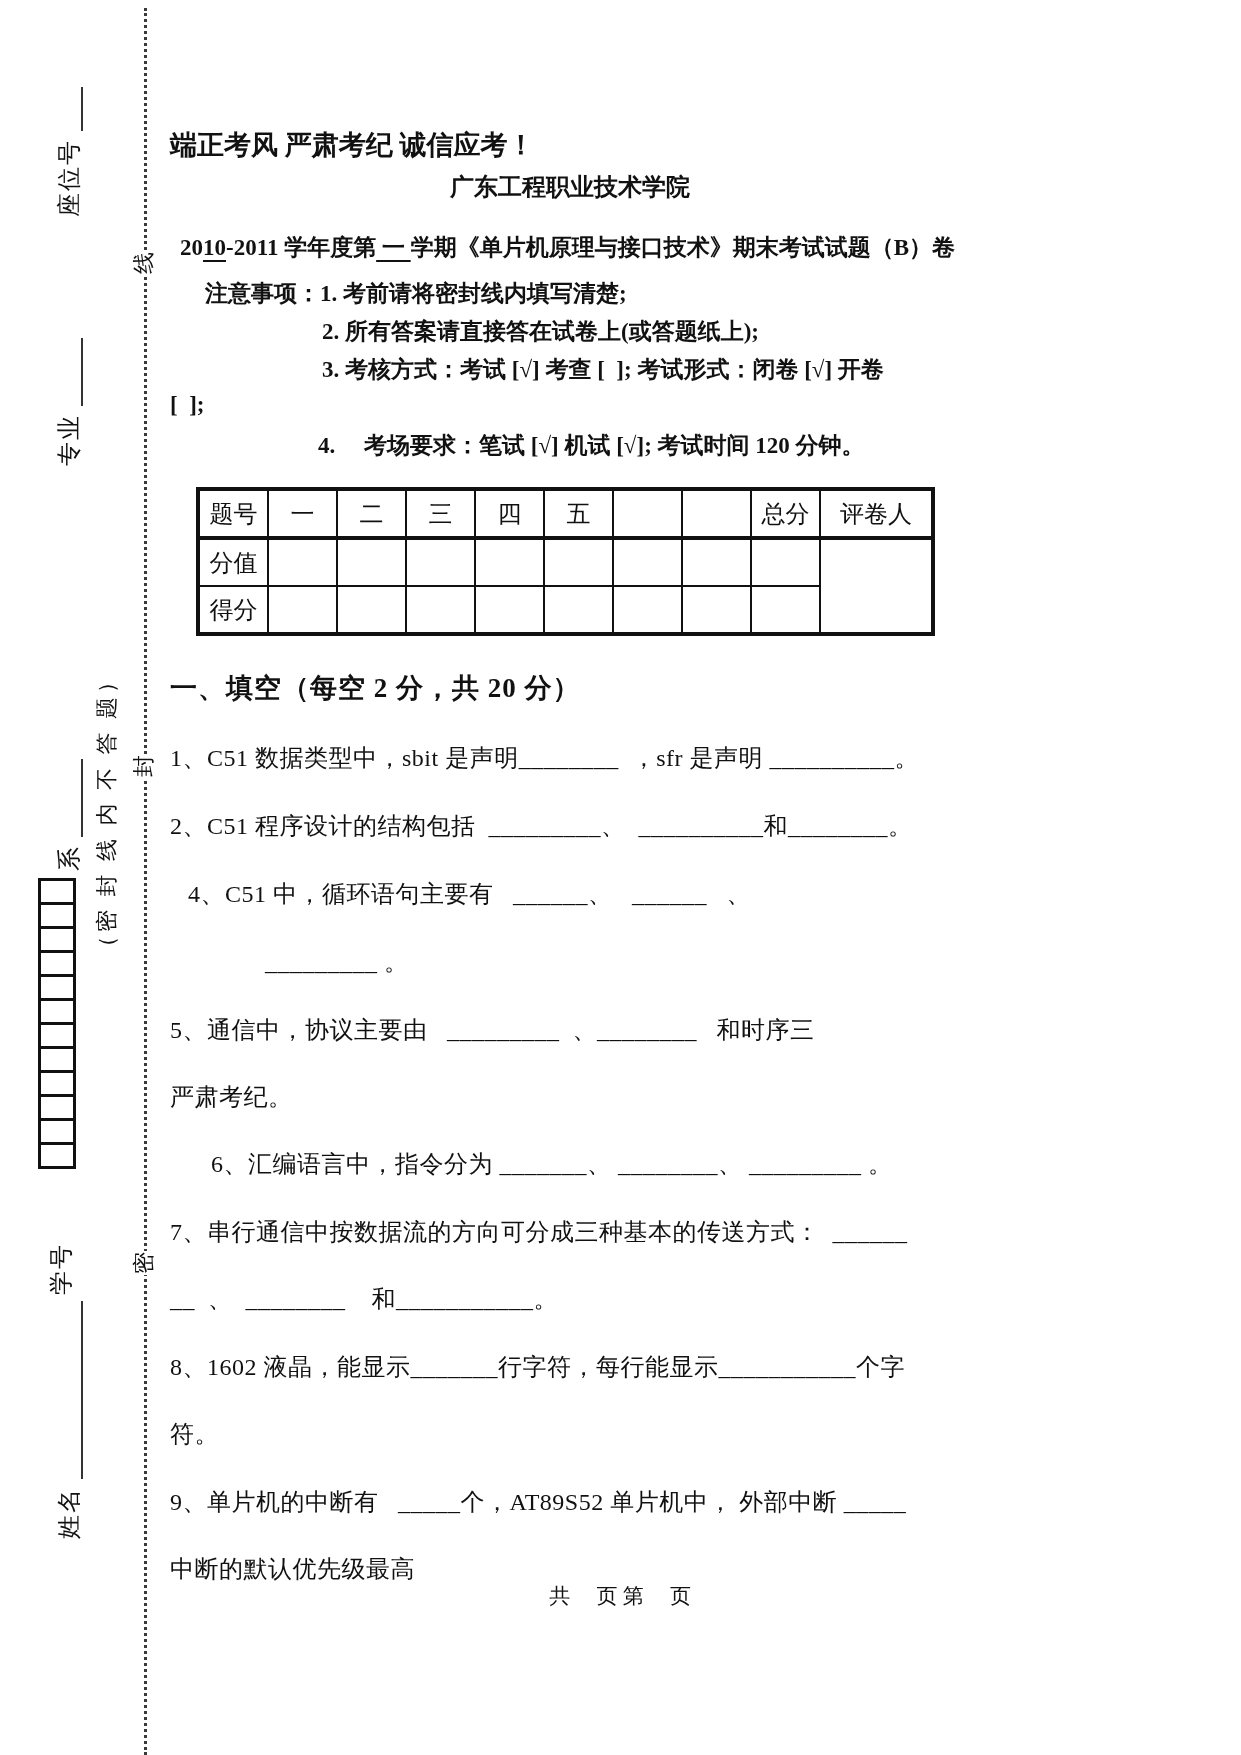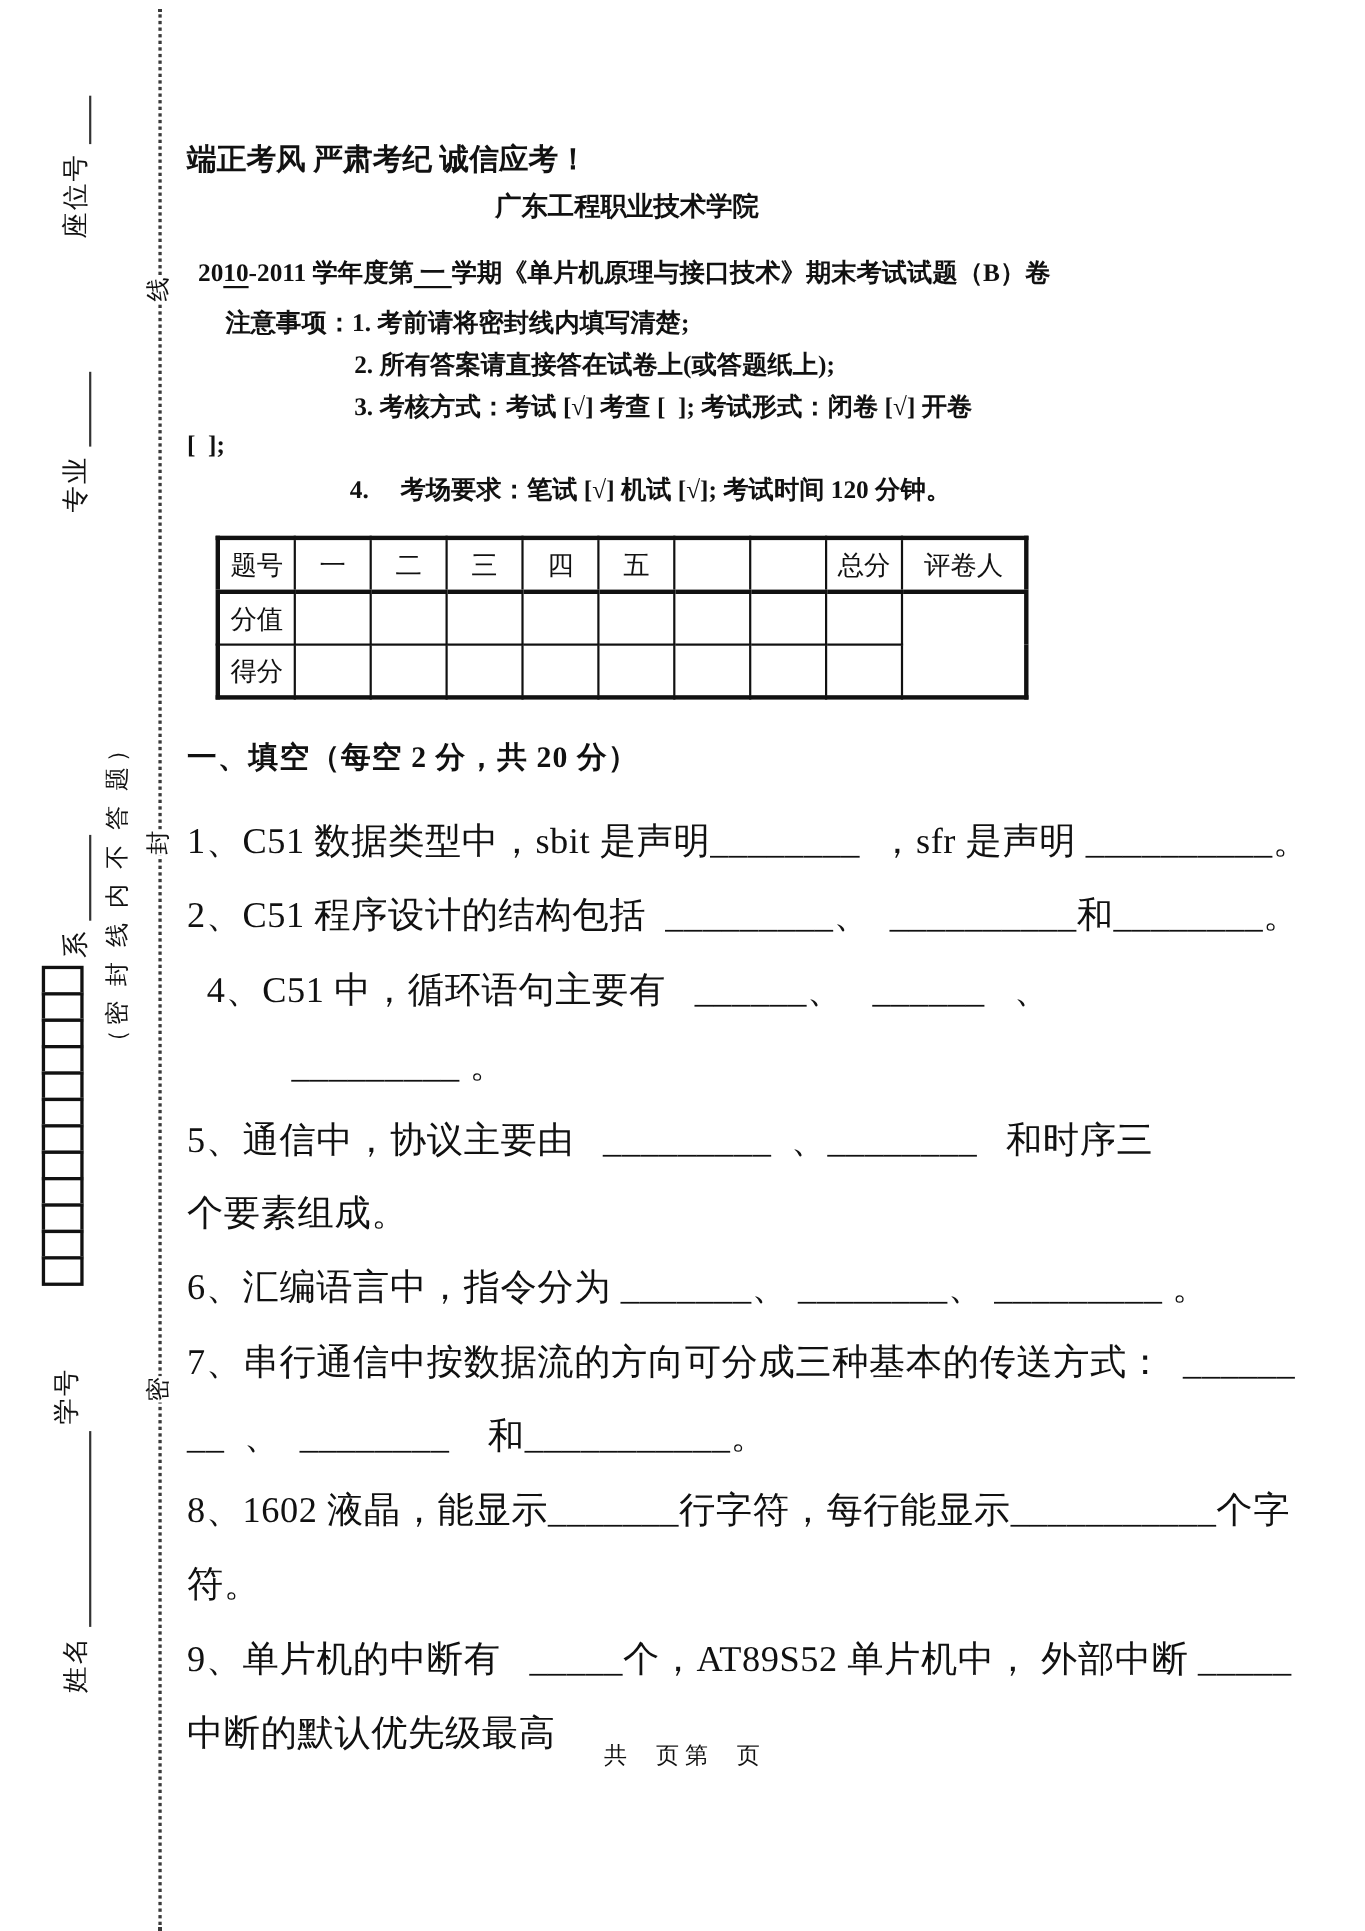--- a/index.html
+++ b/index.html
@@ -31,21 +31,21 @@
   .notice{font-size:23px;font-weight:bold;}
   
   table.score{position:absolute;left:196px;top:487px;border-collapse:collapse;
     table-layout:fixed;font-size:24px;font-weight:normal;}
   table.score td{border:2px solid #111;height:45px;text-align:center;padding:0;}
   table.score tr:first-child td{border-bottom:4px solid #111;}
   table.score{border:4px solid #111;outline:0;}
   table.score td:first-child{text-align:center;}
   
   .secttl{left:170px;top:670px;font-size:27px;font-weight:bold;letter-spacing:1px;text-align:right;}
-  .qline{left:170px;font-size:33px;letter-spacing:0.5px;}
+  .qline{left:170px;font-size:24px;letter-spacing:0.5px;}
   .qindent{left:265px;}
   .footer{left:430px;top:1582px;width:380px;text-align:center;font-size:21px;}
 </style>
 </head>
 <body>
 
 <div class="seal-dots"></div>
 
 <span class="sealchar" style="left:132px;top:249px;">线</span>
 <span class="sealchar" style="left:132px;top:752px;">封</span>
@@ -149,22 +149,22 @@
 </tbody>
   </table>
 
 <div class="abs secttl">一、填空（每空 2 分，共 20 分）</div>
 
 <div class="abs qline" style="top:742px;">1、C51 数据类型中，sbit 是声明________  ，sfr 是声明 __________。</div>
 <div class="abs qline" style="top:810px;">2、C51 程序设计的结构包括  _________、  __________和________。</div>
 <div class="abs qline" style="top:878px;margin-left:18px;">4、C51 中，循环语句主要有   ______、   ______   、</div>
 <div class="abs qline qindent" style="top:946px;">_________ 。</div>
 <div class="abs qline" style="top:1014px;">5、通信中，协议主要由   _________  、________   和时序三</div>
-<div class="abs qline" style="top:1081px;">个要素组成。</div>
-<div class="abs qline" style="top:1148px;">6、汇编语言中，指令分为 _______、 ________、 _________ 。</div>
+<div class="abs qline" style="top:1081px;">严肃考纪。</div>
+<div class="abs qline" style="top:1148px;margin-left:41px;">6、汇编语言中，指令分为 _______、 ________、 _________ 。</div>
 <div class="abs qline" style="top:1216px;">7、串行通信中按数据流的方向可分成三种基本的传送方式：  ______</div>
 <div class="abs qline" style="top:1283px;">__  、  ________    和___________。</div>
 <div class="abs qline" style="top:1351px;">8、1602 液晶，能显示_______行字符，每行能显示___________个字</div>
 <div class="abs qline" style="top:1418px;">符。</div>
 <div class="abs qline" style="top:1486px;">9、单片机的中断有   _____个，AT89S52 单片机中， 外部中断 _____</div>
 <div class="abs qline" style="top:1553px;">中断的默认优先级最高</div>
 
 <div class="abs footer">共　 页 第　 页</div>
 
 </body></html>

